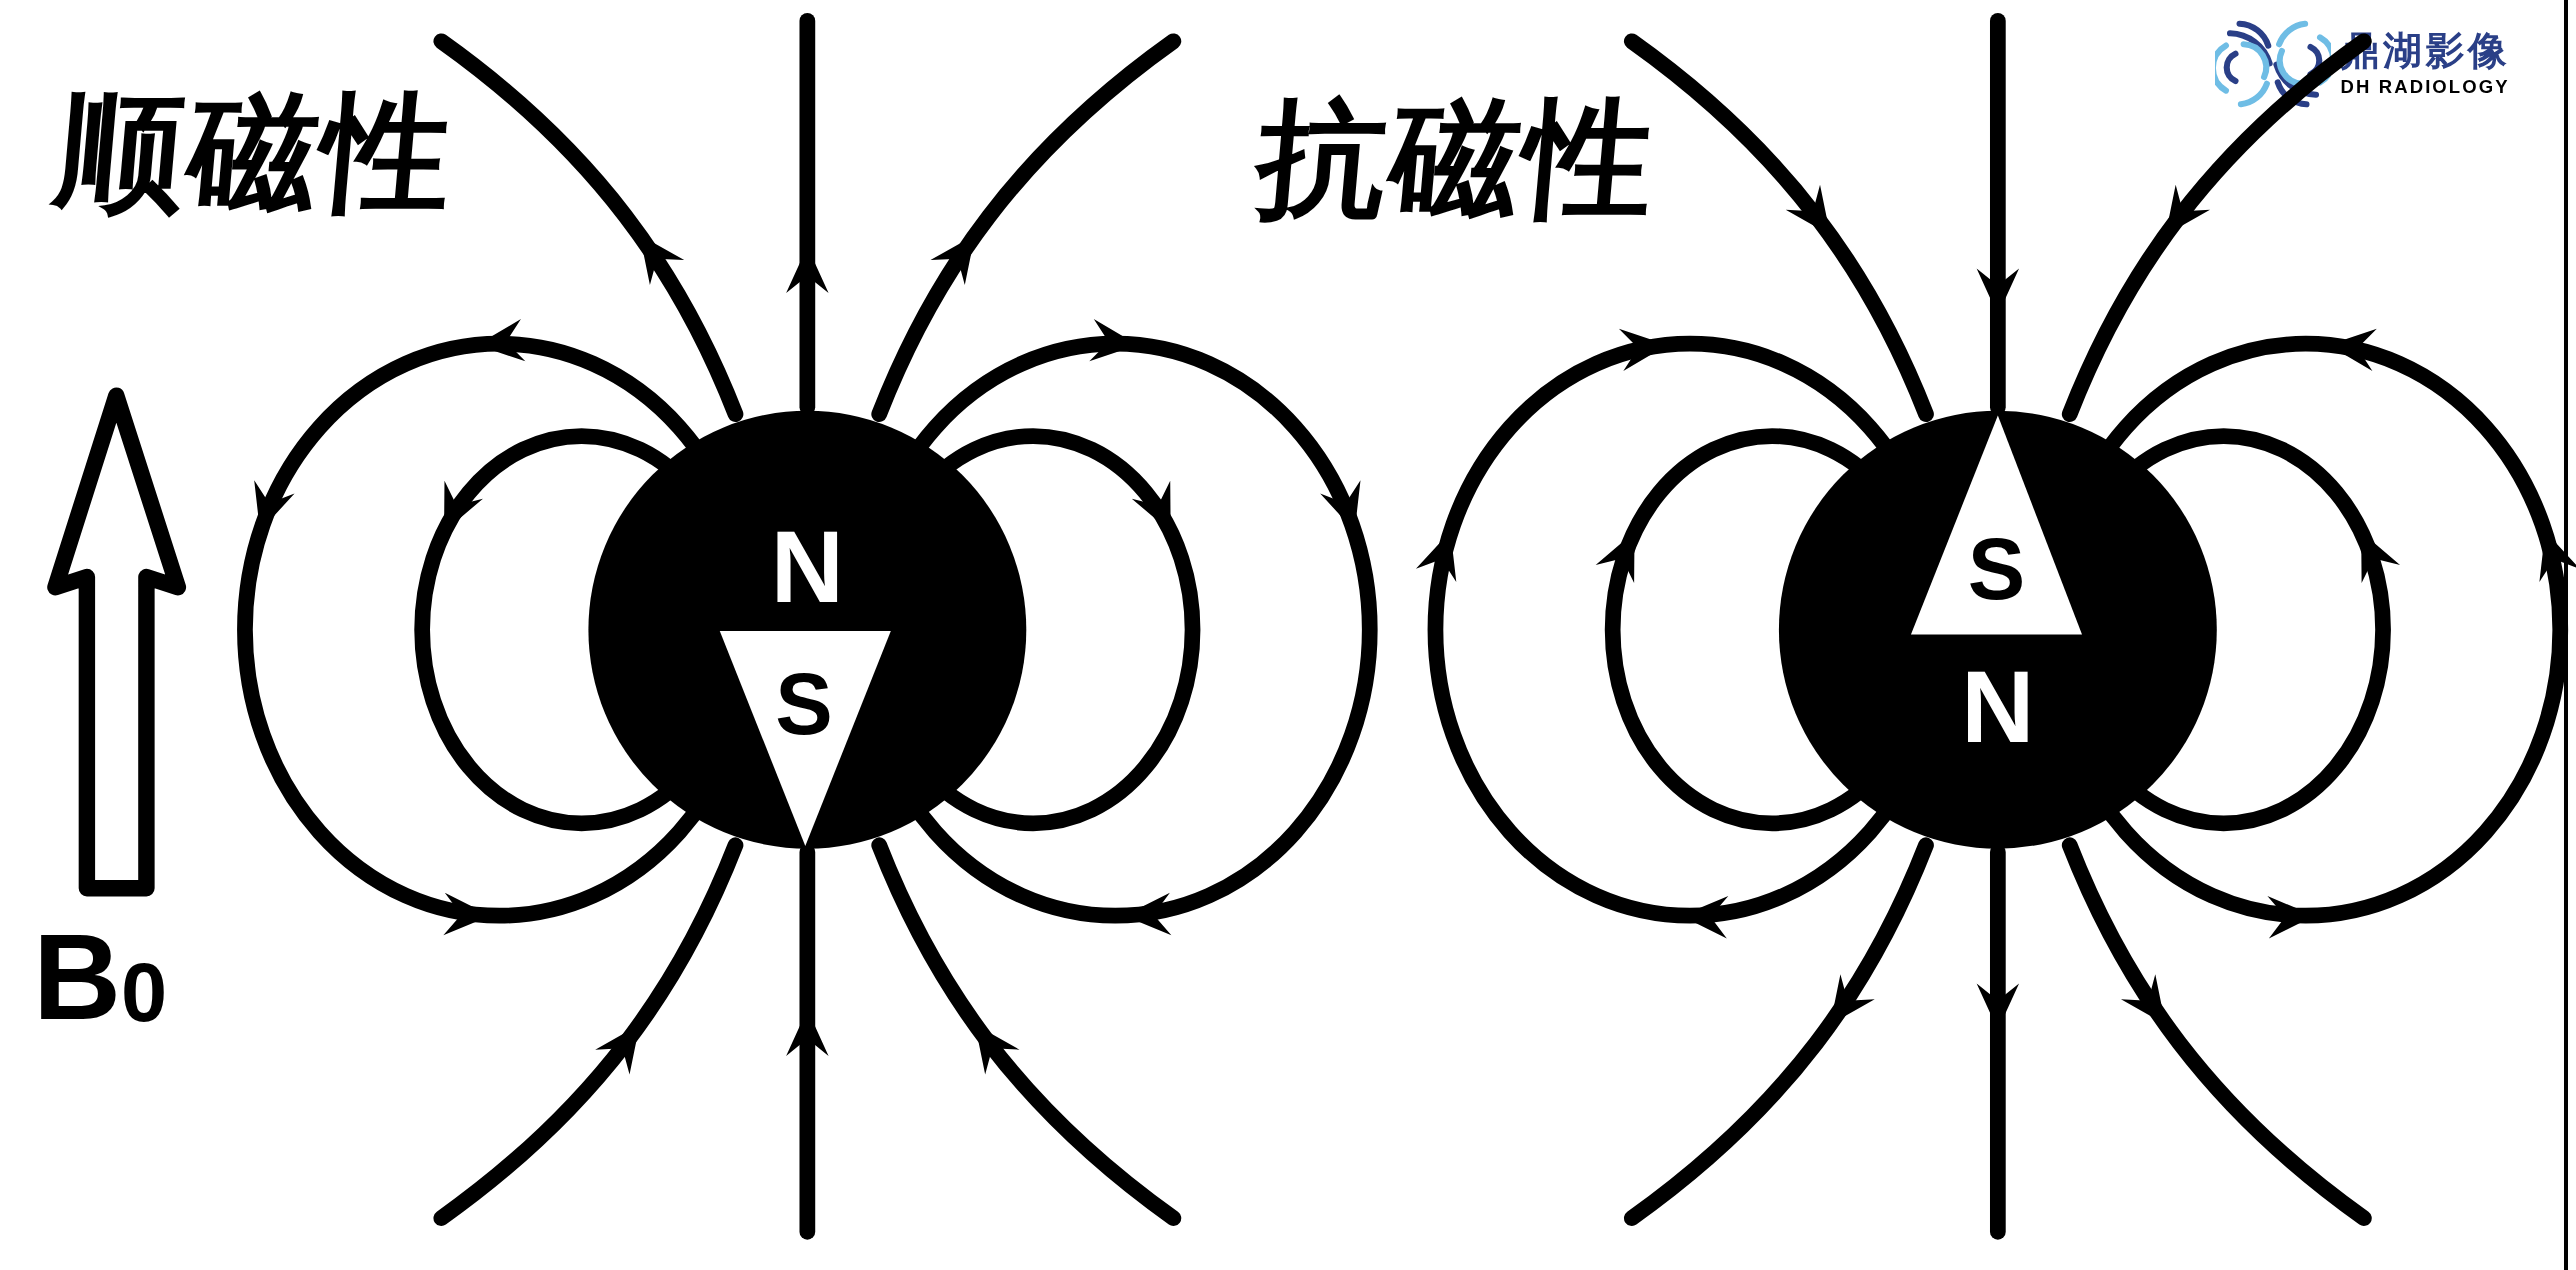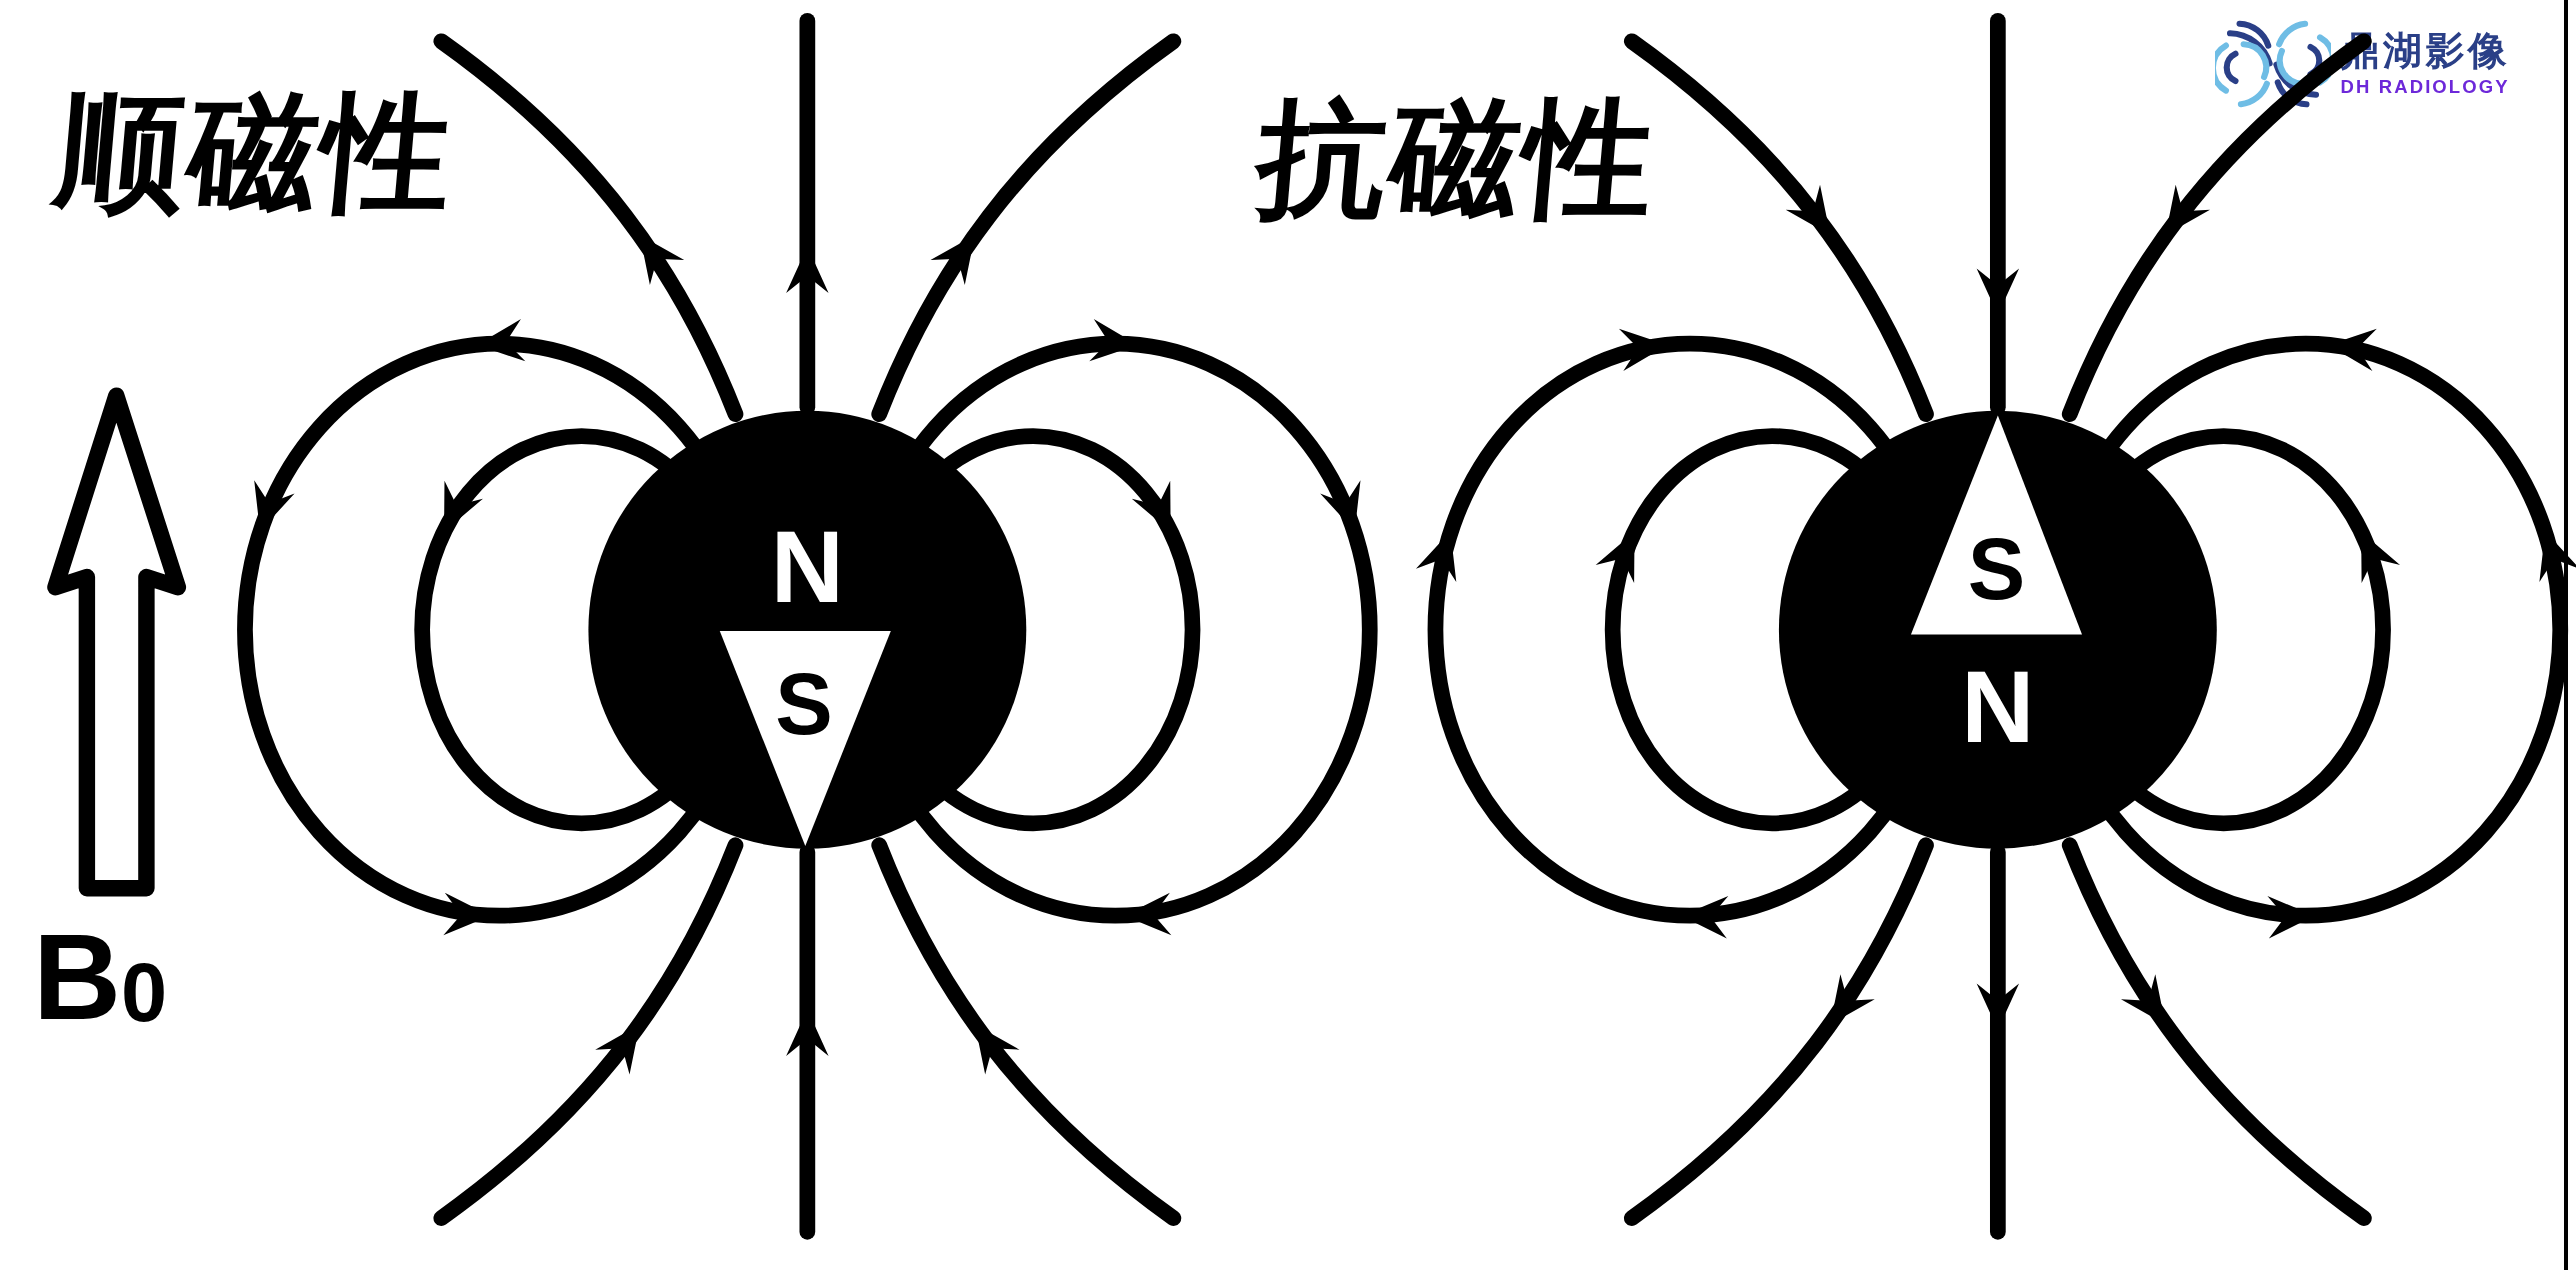--- a/index.html
+++ b/index.html
@@ -16,21 +16,21 @@
   .title{position:absolute;font-size:129px;font-weight:900;color:#000;line-height:1;
          letter-spacing:4.1px;transform:skewX(-5deg);white-space:nowrap;}
   #title-left{left:56px;top:88px;}
   #title-right{left:1258px;top:94px;}
   #b0-label{position:absolute;left:33px;top:920px;display:flex;align-items:flex-end;color:#000;font-weight:bold;}
   #b0-label .big{font-size:122px;line-height:0.95;}
   #b0-label .sub{font-size:83px;line-height:1.05;}
   #logo{position:absolute;left:2215px;top:13.7px;display:flex;align-items:center;}
   #logo-texts{margin-left:9.6px;}
   #logo-zh{font-size:39px;font-weight:bold;color:#2a3f87;letter-spacing:3.4px;line-height:1.15;}
-  #logo-en{font-size:18.5px;font-weight:bold;color:#6d28d9;letter-spacing:2.1px;margin-top:2.7px;}
+  #logo-en{font-size:18.5px;font-weight:bold;color:#000000;letter-spacing:2.1px;margin-top:2.7px;}
   #right-border{position:absolute;left:2564px;top:0;width:4.1px;height:1271px;background:#000;}
 </style>
 </head>
 <body>
 
 <div id="stage">
 
   <div id="logo">
     <svg width="116" height="100" viewBox="0 0 170 146" style="position:static">
       <g fill="none" stroke-linecap="round" stroke-width="9">

